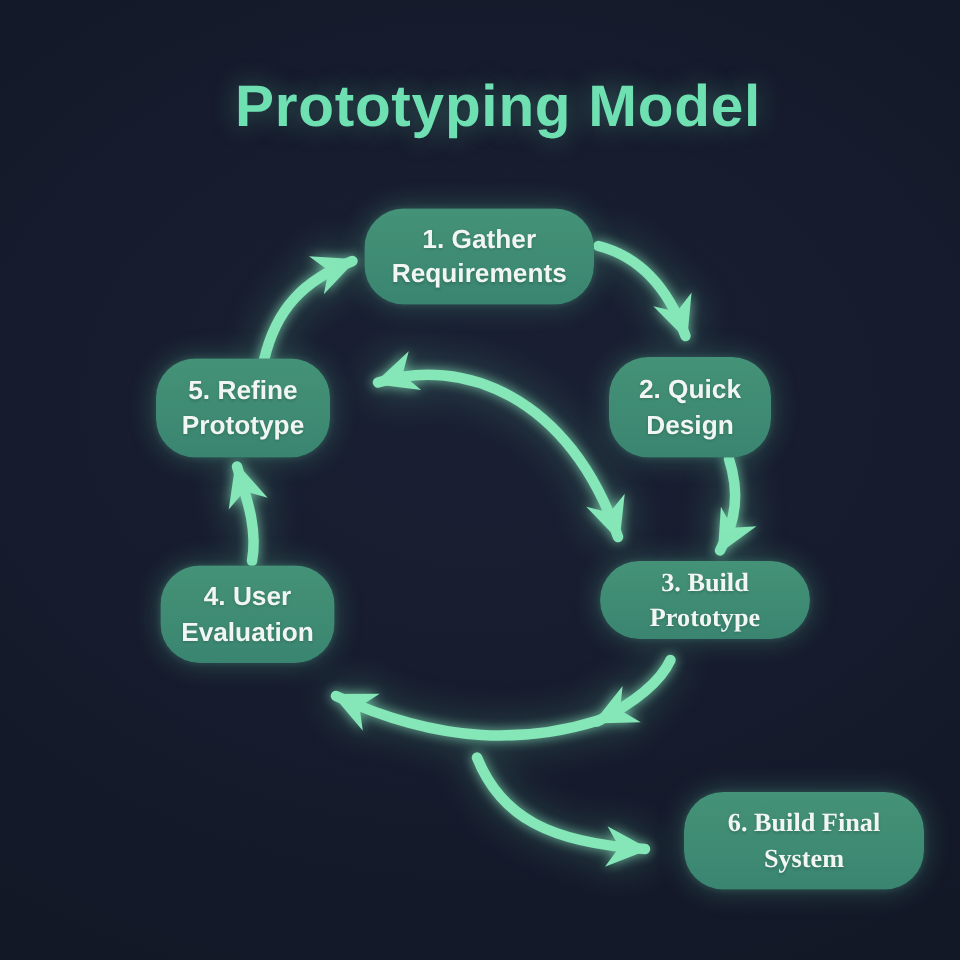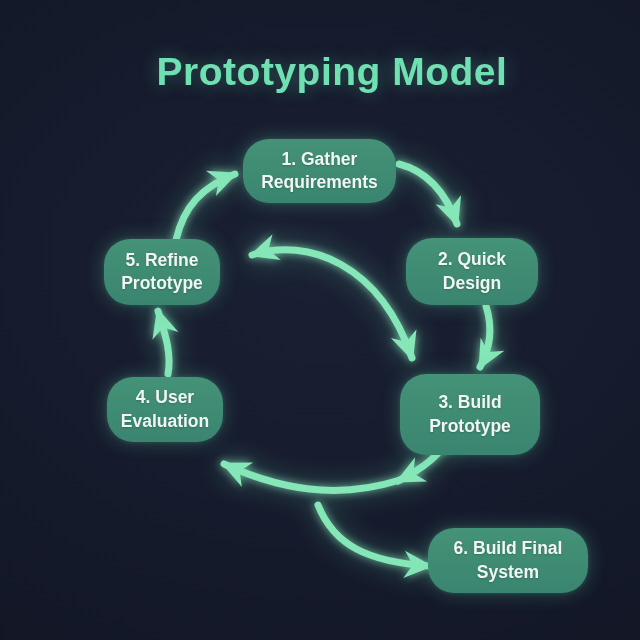--- a/index.html
+++ b/index.html
@@ -54,25 +54,25 @@
     font-size: 17.5px;
     font-weight: 700;
     line-height: 1.32;
     white-space: pre-line;
     box-shadow: 0 0 18px 2px rgba(110, 224, 176, 0.22),
                 0 0 5px rgba(110, 224, 176, 0.18);
     text-shadow: 0 1px 2px rgba(0,0,0,0.18);
   }
 
   .node-1 { left: 243px; top: 139px; width: 153px; height: 64px; }
-  .node-2 { left: 406px; top: 238px; width: 132px; height: 67px; }
-  .node-3 { left: 400px; top: 374px; width: 140px; height: 81px; }
+  .node-2 { left: 406px; top: 238px; width: 108px; height: 67px; }
+  .node-3 { left: 400px; top: 374px; width: 140px; height: 52px; font-family: Liberation Serif, serif; }
   .node-4 { left: 107px; top: 377px; width: 116px; height: 65px; }
   .node-5 { left: 104px; top: 239px; width: 116px; height: 66px; }
-  .node-6 { left: 428px; top: 528px; width: 160px; height: 65px; }
+  .node-6 { left: 456px; top: 528px; width: 160px; height: 65px; font-family: Liberation Serif, serif; }
 </style>
 </head>
 <body>
 
 <div class="canvas">
 
   <div class="title">Prototyping Model</div>
 
   <svg class="arrow-layer" width="640" height="640" viewBox="0 0 640 640">
     <defs>

